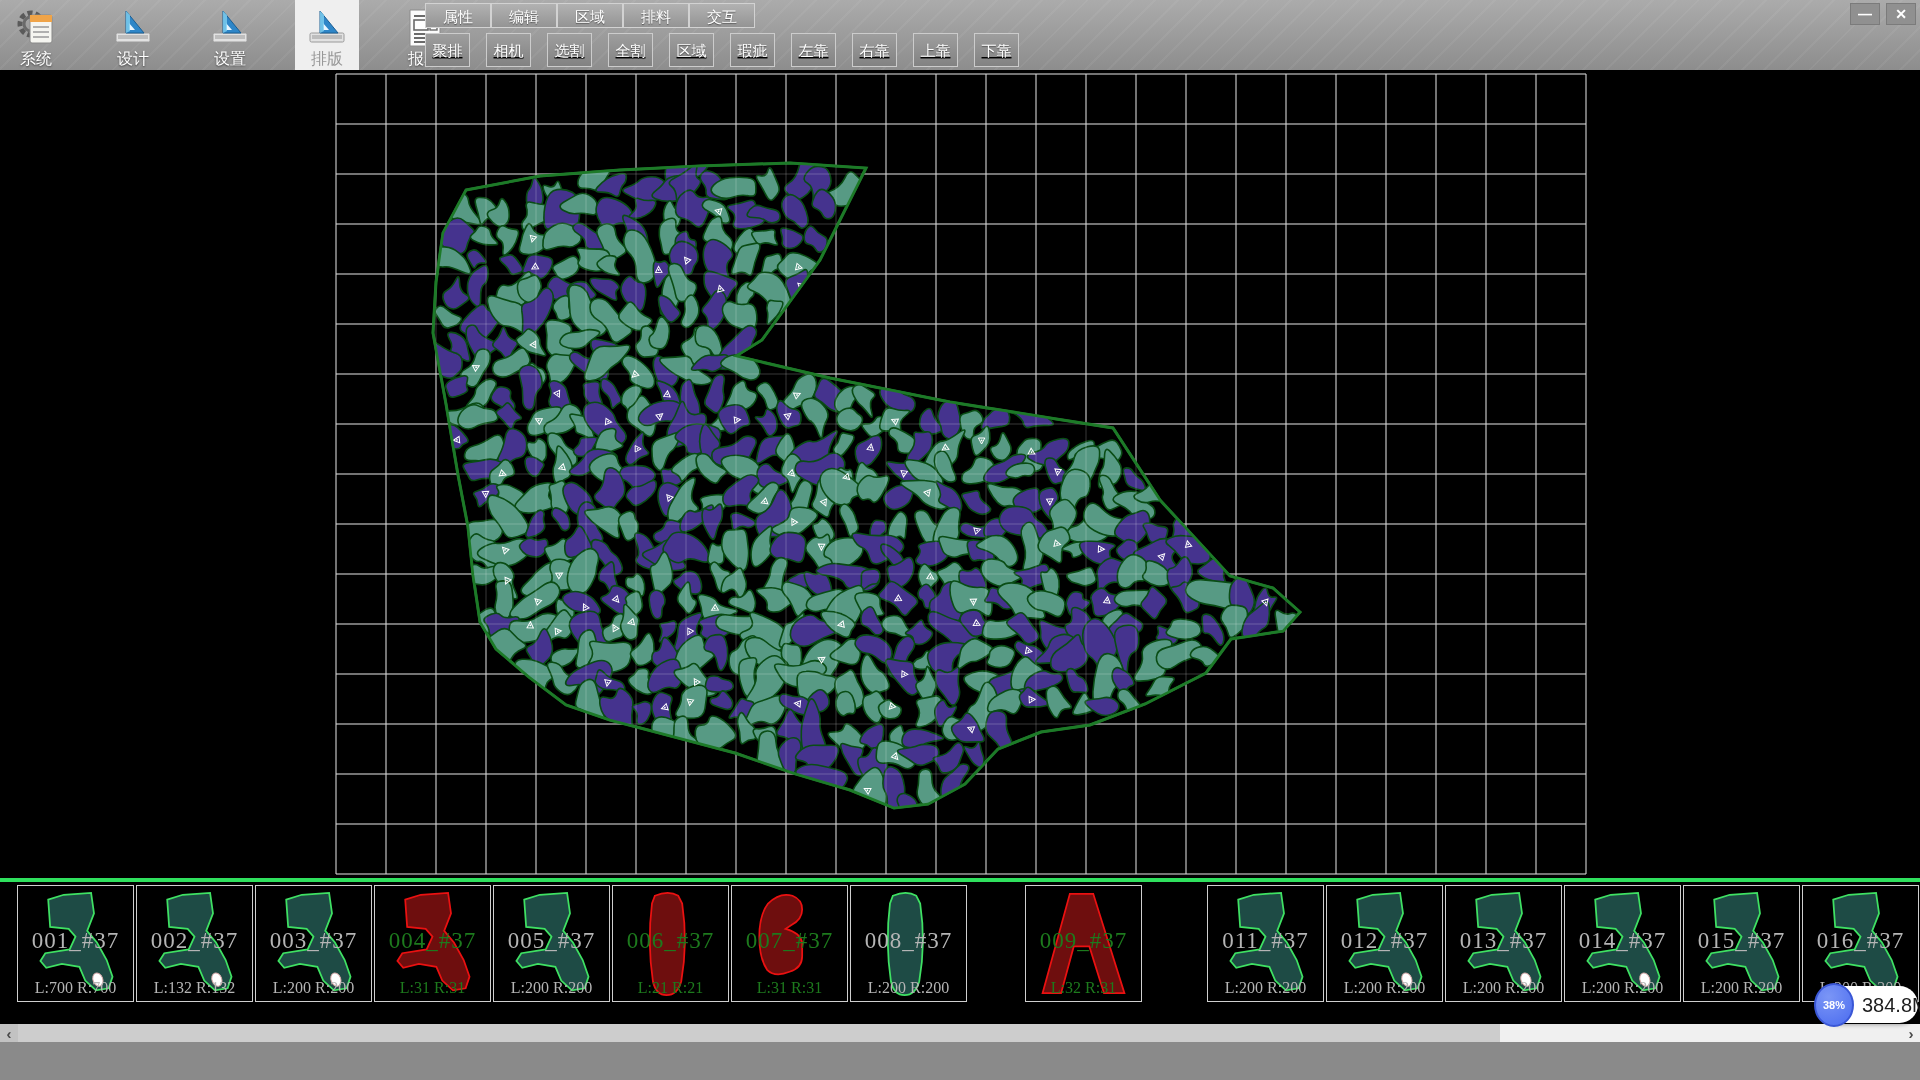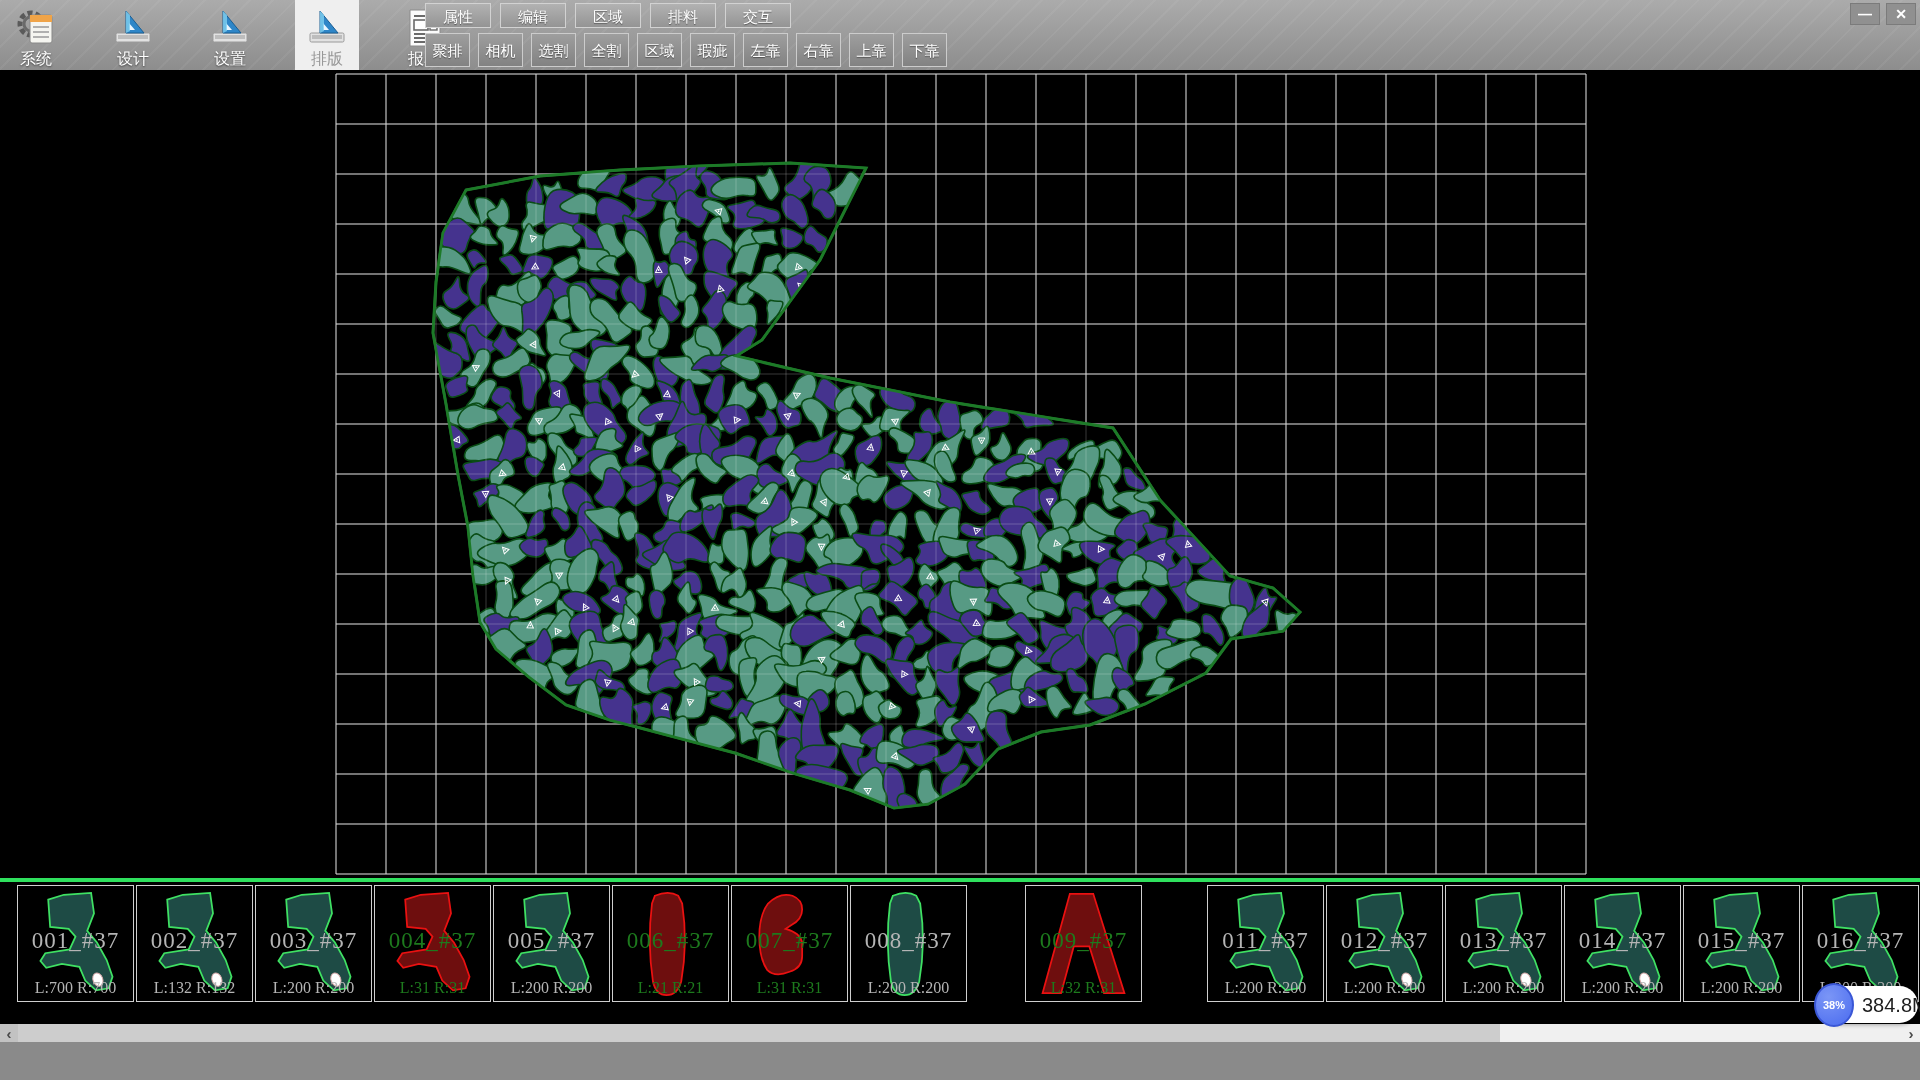--- a/index.html
+++ b/index.html
@@ -12,25 +12,25 @@
   #toolbar:after{content:"";position:absolute;inset:0;pointer-events:none;
     background:repeating-linear-gradient(135deg,rgba(255,255,255,.05) 0 2px,transparent 2px 16px);}
   #maintabs{position:absolute;left:4px;top:0;height:70px;display:flex;gap:33px;z-index:2;}
   .maintab{width:64px;height:70px;display:flex;flex-direction:column;align-items:center;
     justify-content:flex-end;padding-bottom:2px;box-sizing:border-box;cursor:default;}
   .maintab .ticon{width:44px;height:44px;display:flex;align-items:center;justify-content:center;}
   .maintab .tlabel{font-size:16px;color:#fff;text-shadow:0 1px 2px rgba(0,0,0,.55);line-height:18px;}
   .maintab.active{background:#efefef;}
   .maintab.active .tlabel{color:#979797;text-shadow:none;}
 
-  #menurow{position:absolute;left:425px;top:3px;display:flex;gap:9px;z-index:2;}
+  #menurow{position:absolute;left:425px;top:3px;display:flex;z-index:2;}
   .menubtn{width:66px;height:25px;line-height:25px;text-align:center;font-size:15px;color:#fff;
     text-shadow:0 1px 1px rgba(0,0,0,.45);border:1px solid #d2d2d2;
     background:linear-gradient(180deg,#b2b2b2,#949494);box-sizing:border-box;}
-  #toolrow{position:absolute;left:425px;top:33px;display:flex;gap:8px;z-index:2;}
+  #toolrow{position:absolute;left:425px;top:33px;display:flex;gap:16px;z-index:2;text-decoration:underline;}
   .toolbtn{width:45px;height:34px;line-height:34px;text-align:center;font-size:15px;color:#fff;
     text-shadow:0 1px 1px rgba(0,0,0,.45);border:1px solid #cccccc;
     background:linear-gradient(180deg,#9e9e9e,#828282);box-sizing:border-box;}
 
   #wincontrols{position:absolute;right:4px;top:3px;display:flex;gap:6px;z-index:3;}
   .winbtn{width:28px;height:20px;display:flex;align-items:center;justify-content:center;
     color:#fff;font-weight:bold;font-size:14px;background:#909090;border:1px solid #7b7b7b;}
 
   
   #canvas{position:absolute;left:0;top:70px;width:1920px;height:807px;background:#000;}

